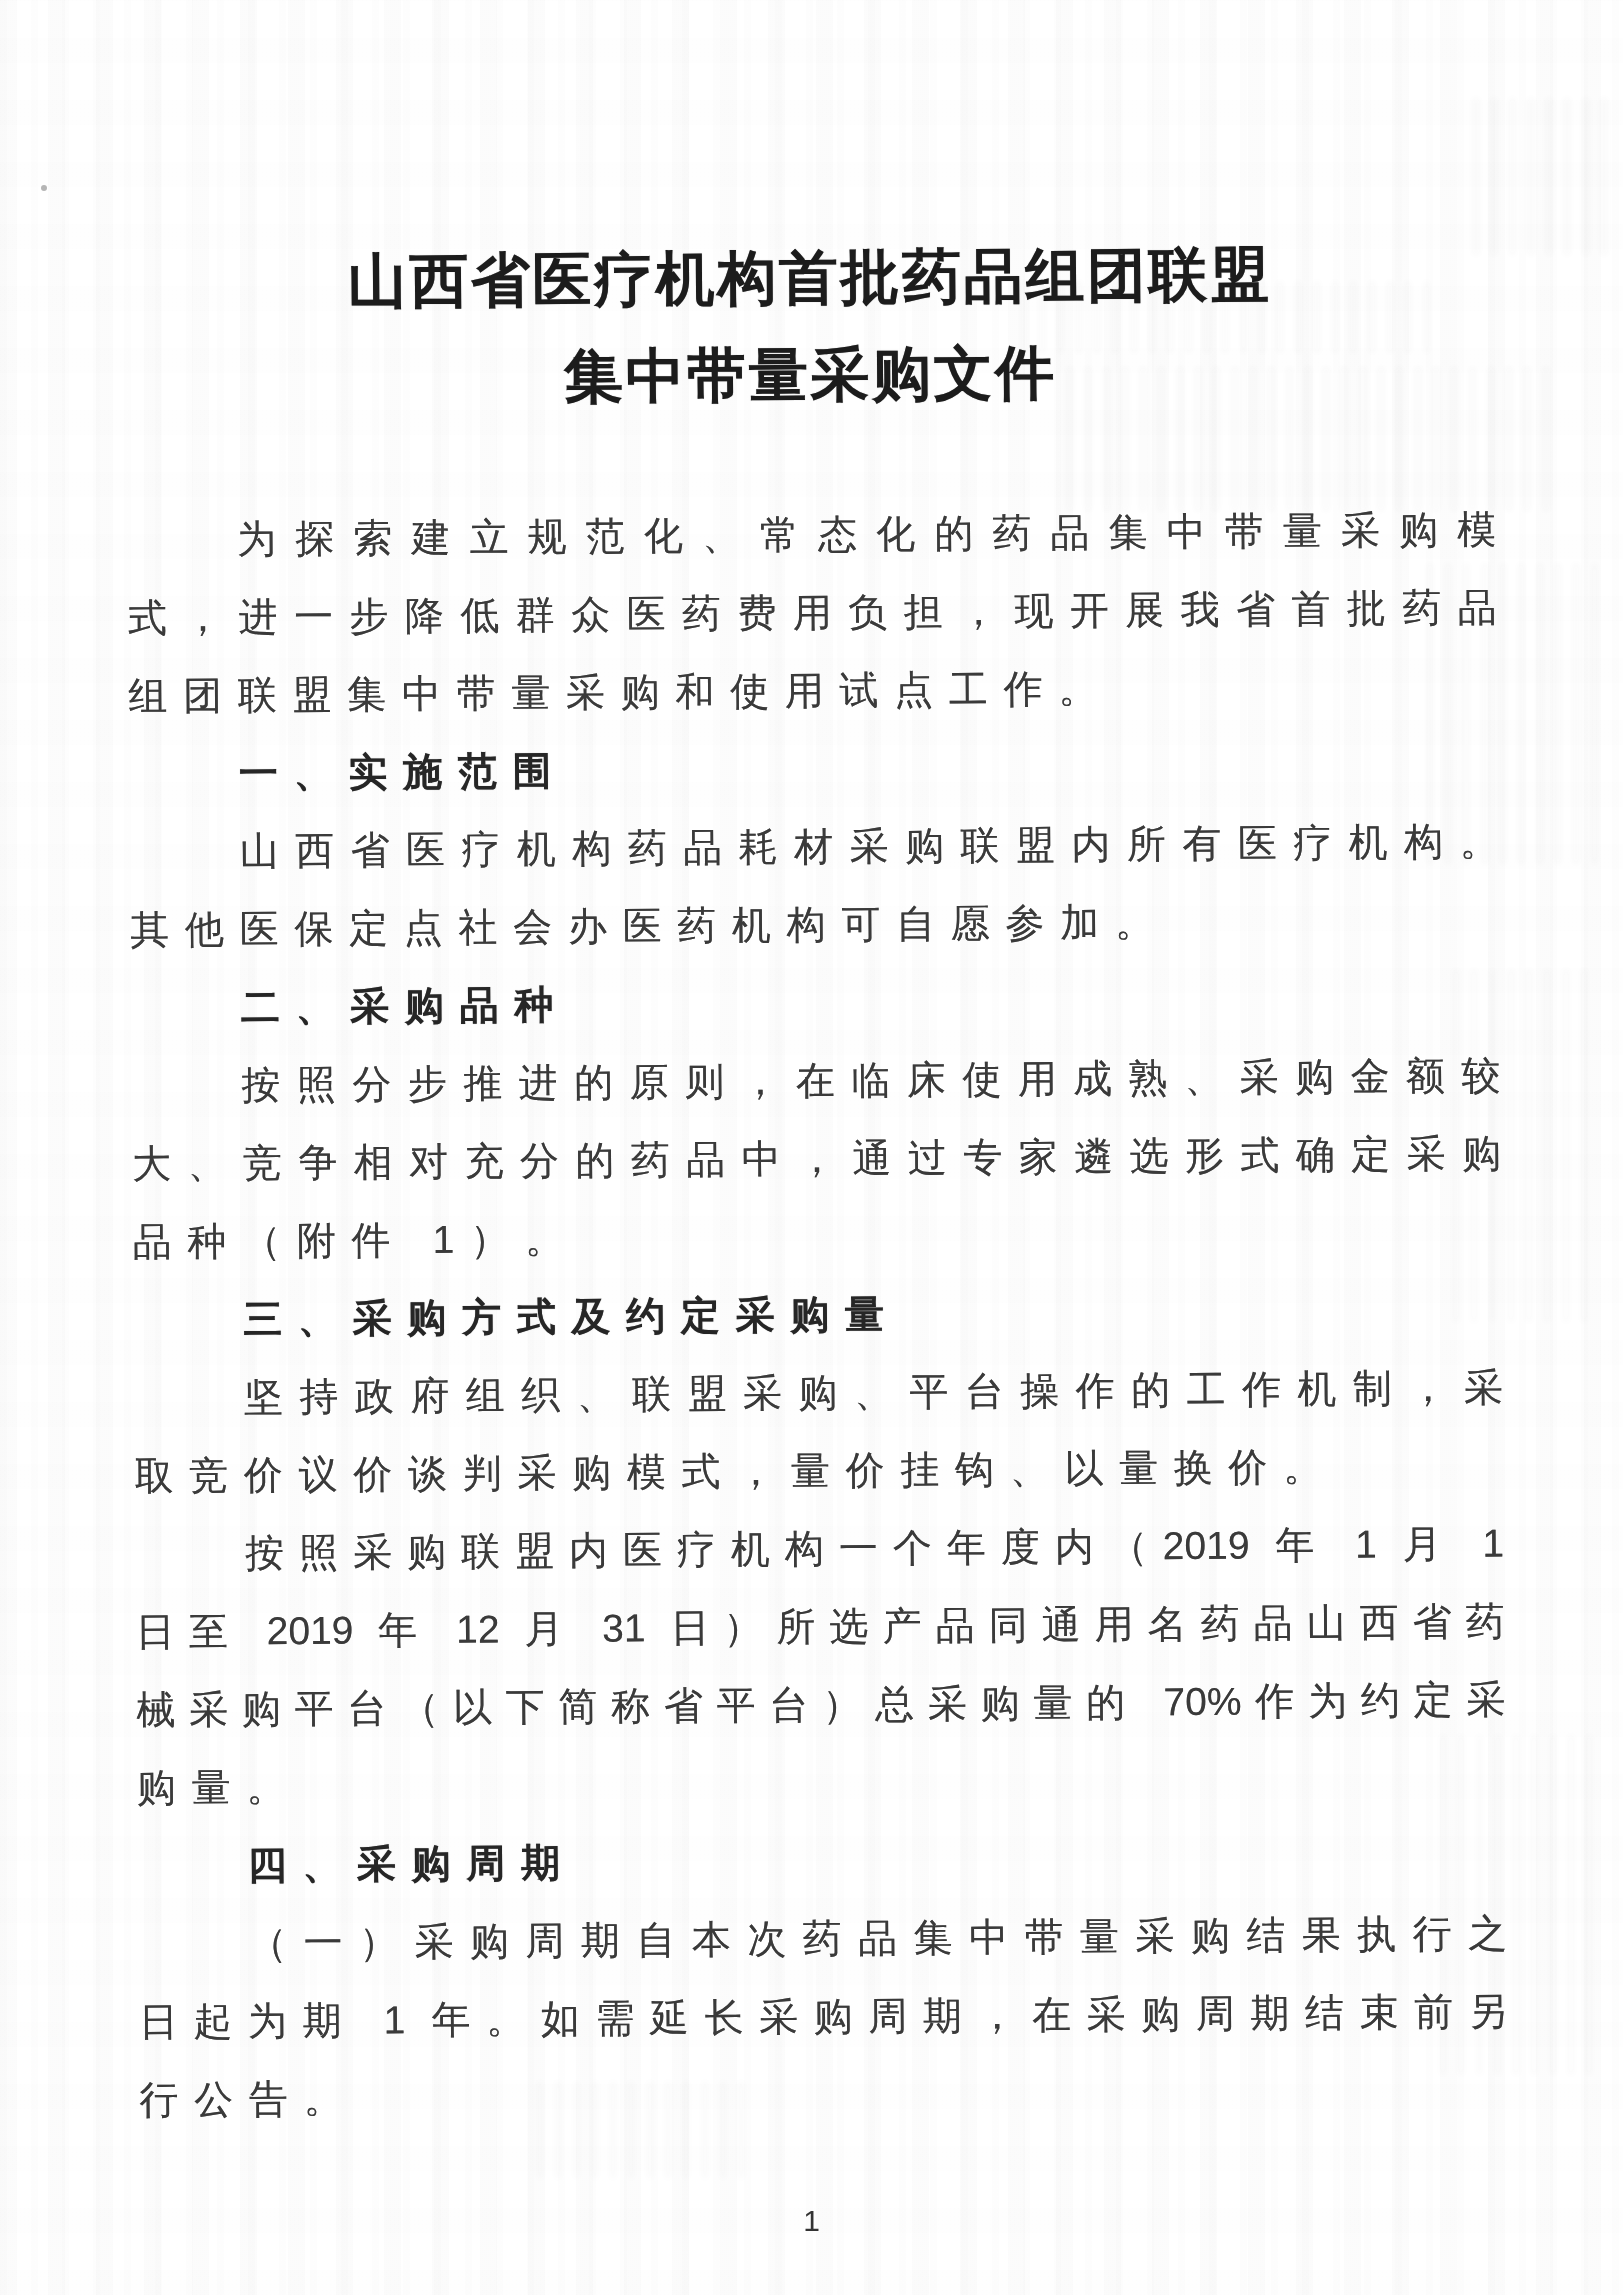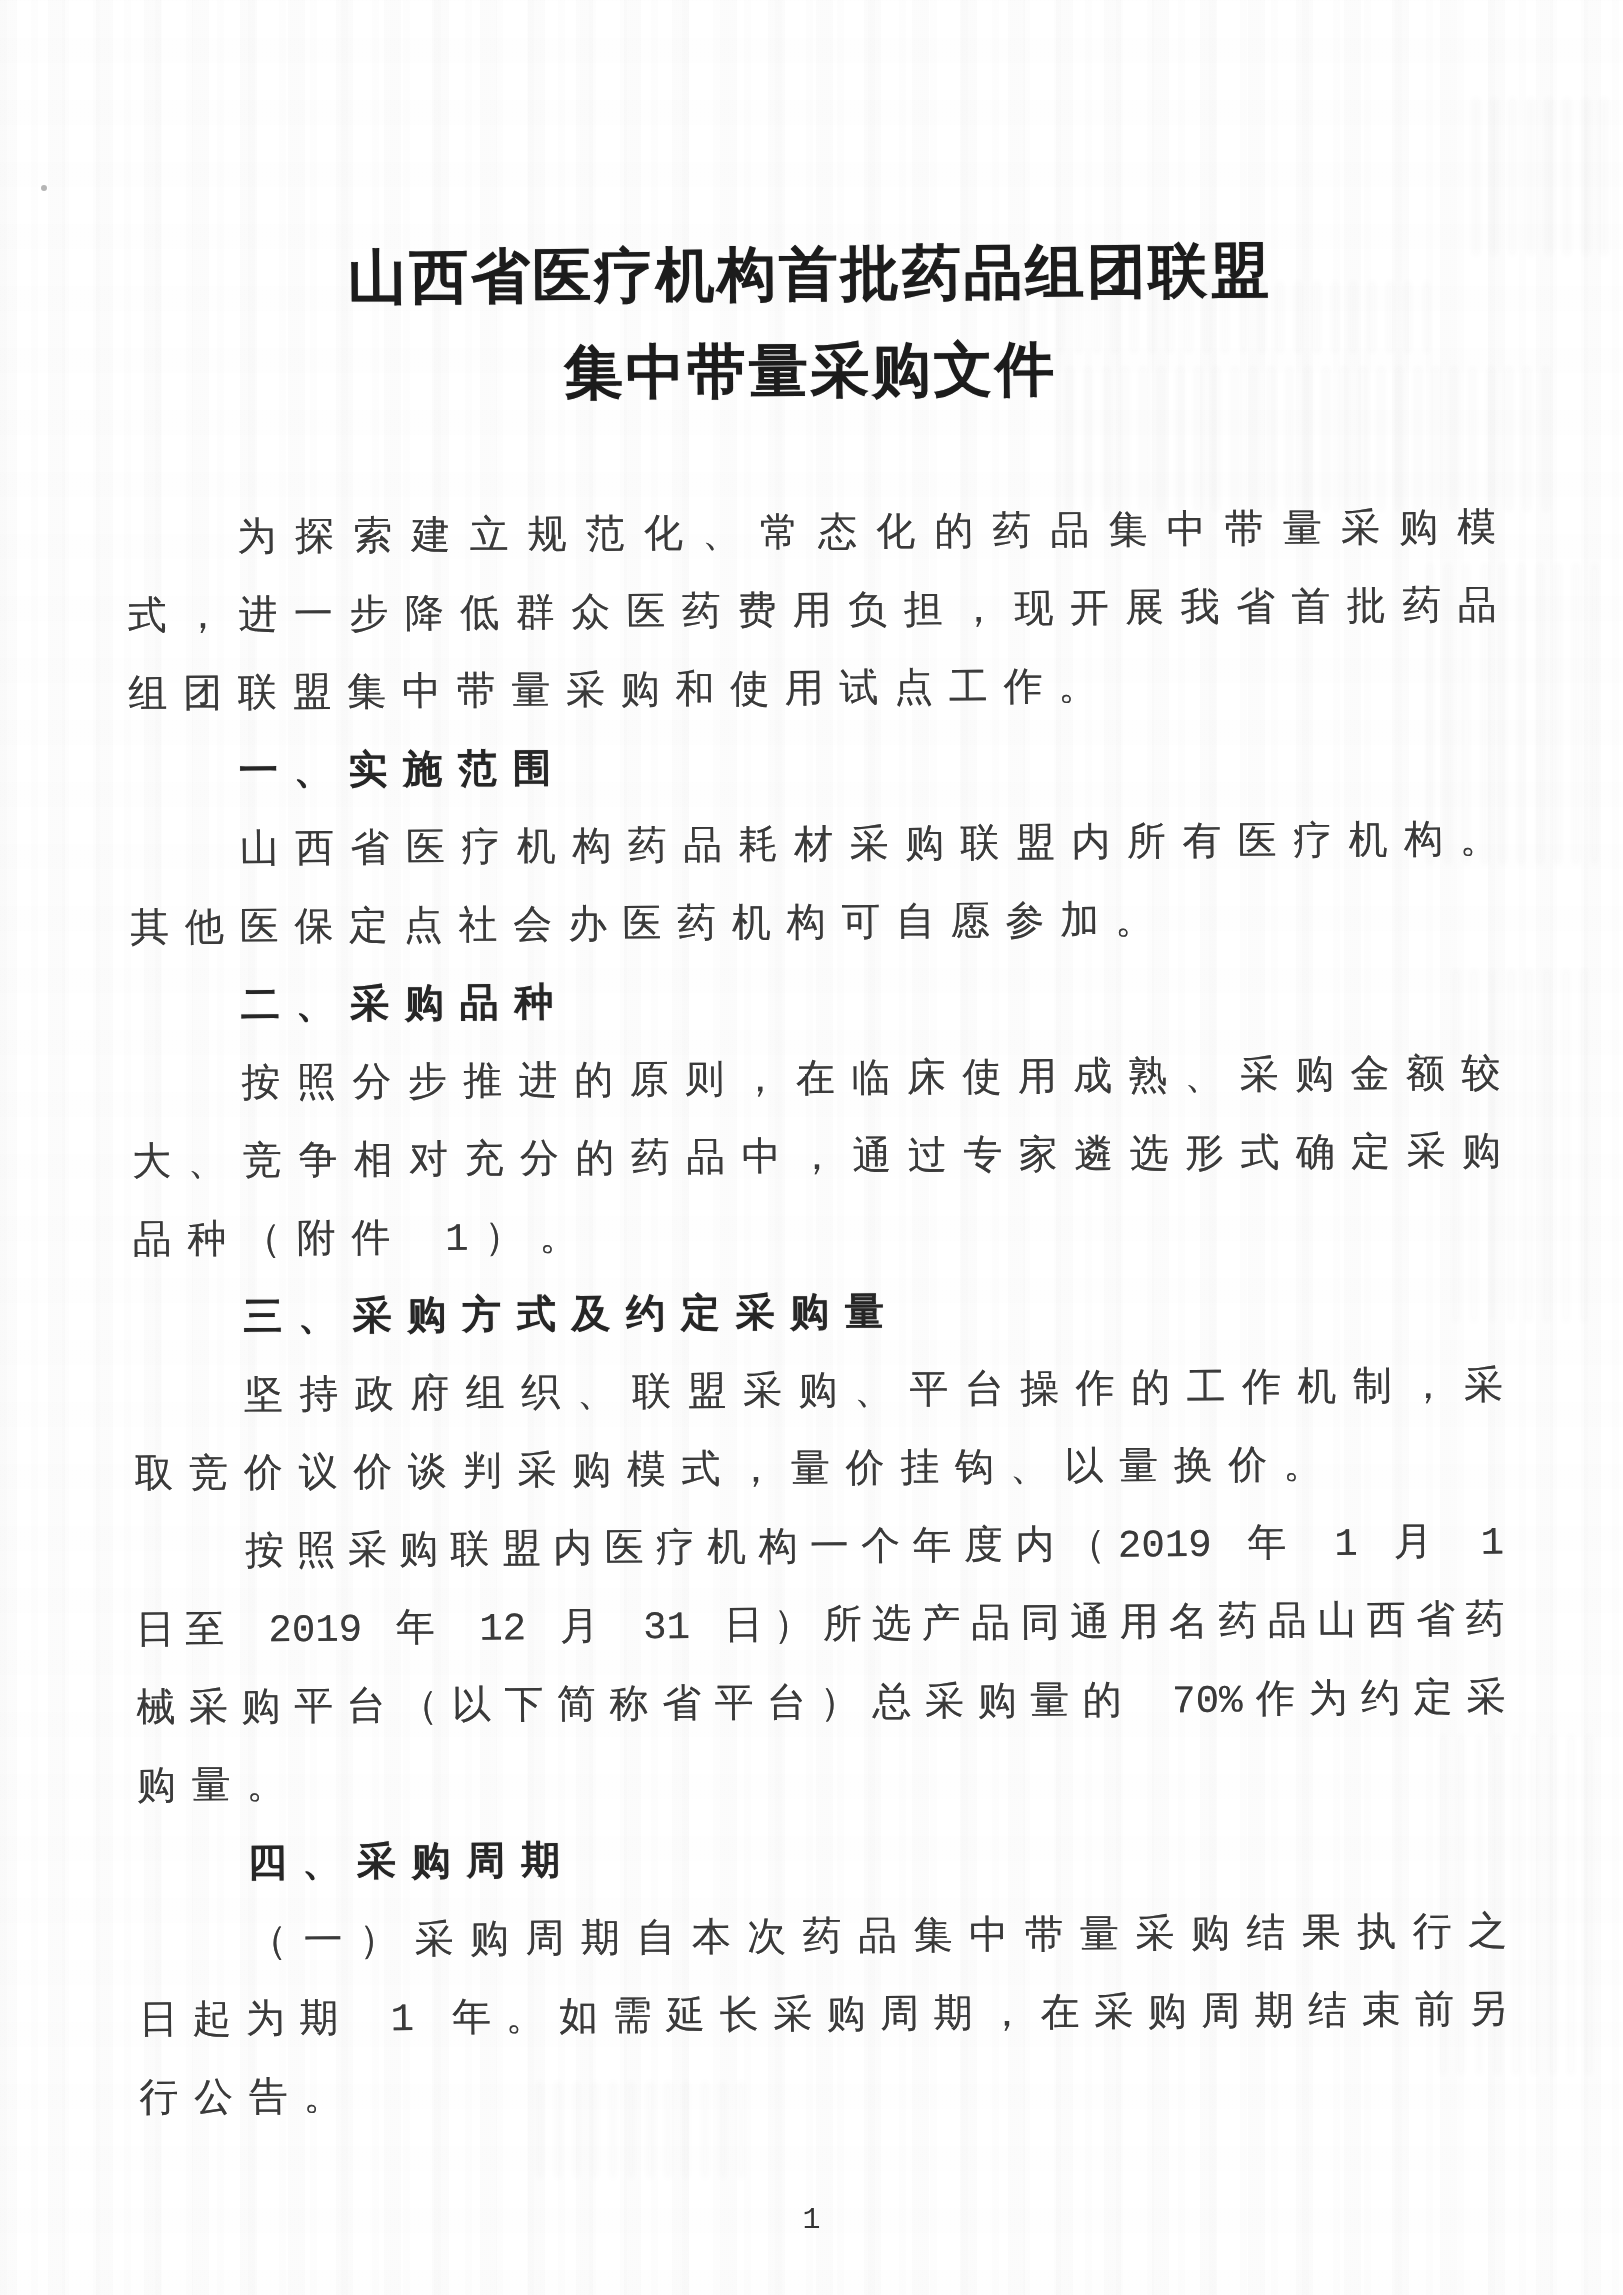--- a/index.html
+++ b/index.html
@@ -7,21 +7,21 @@
     padding: 0;
     background: #888;
   }
   .page {
     position: relative;
     width: 1623px;
     height: 2295px;
     margin: 0 auto;
     background: var(--paper, #ffffff);
     overflow: hidden;
-    font-family: Liberation Mono, monospace;
+    font-family: Liberation Sans, sans-serif;
   }
   
   .page::before {
     content: "";
     position: absolute;
     inset: 0;
     background:
       repeating-linear-gradient(90deg, rgba(90,90,90,0.018) 0 17px, rgba(0,0,0,0) 17px 48px),
       repeating-linear-gradient(90deg, rgba(90,90,90,0.012) 0 7.2px, rgba(0,0,0,0) 7.2px 31px),
       repeating-linear-gradient(0deg, rgba(120,120,120,0.008) 0 25px, rgba(0,0,0,0) 25px 62px);

